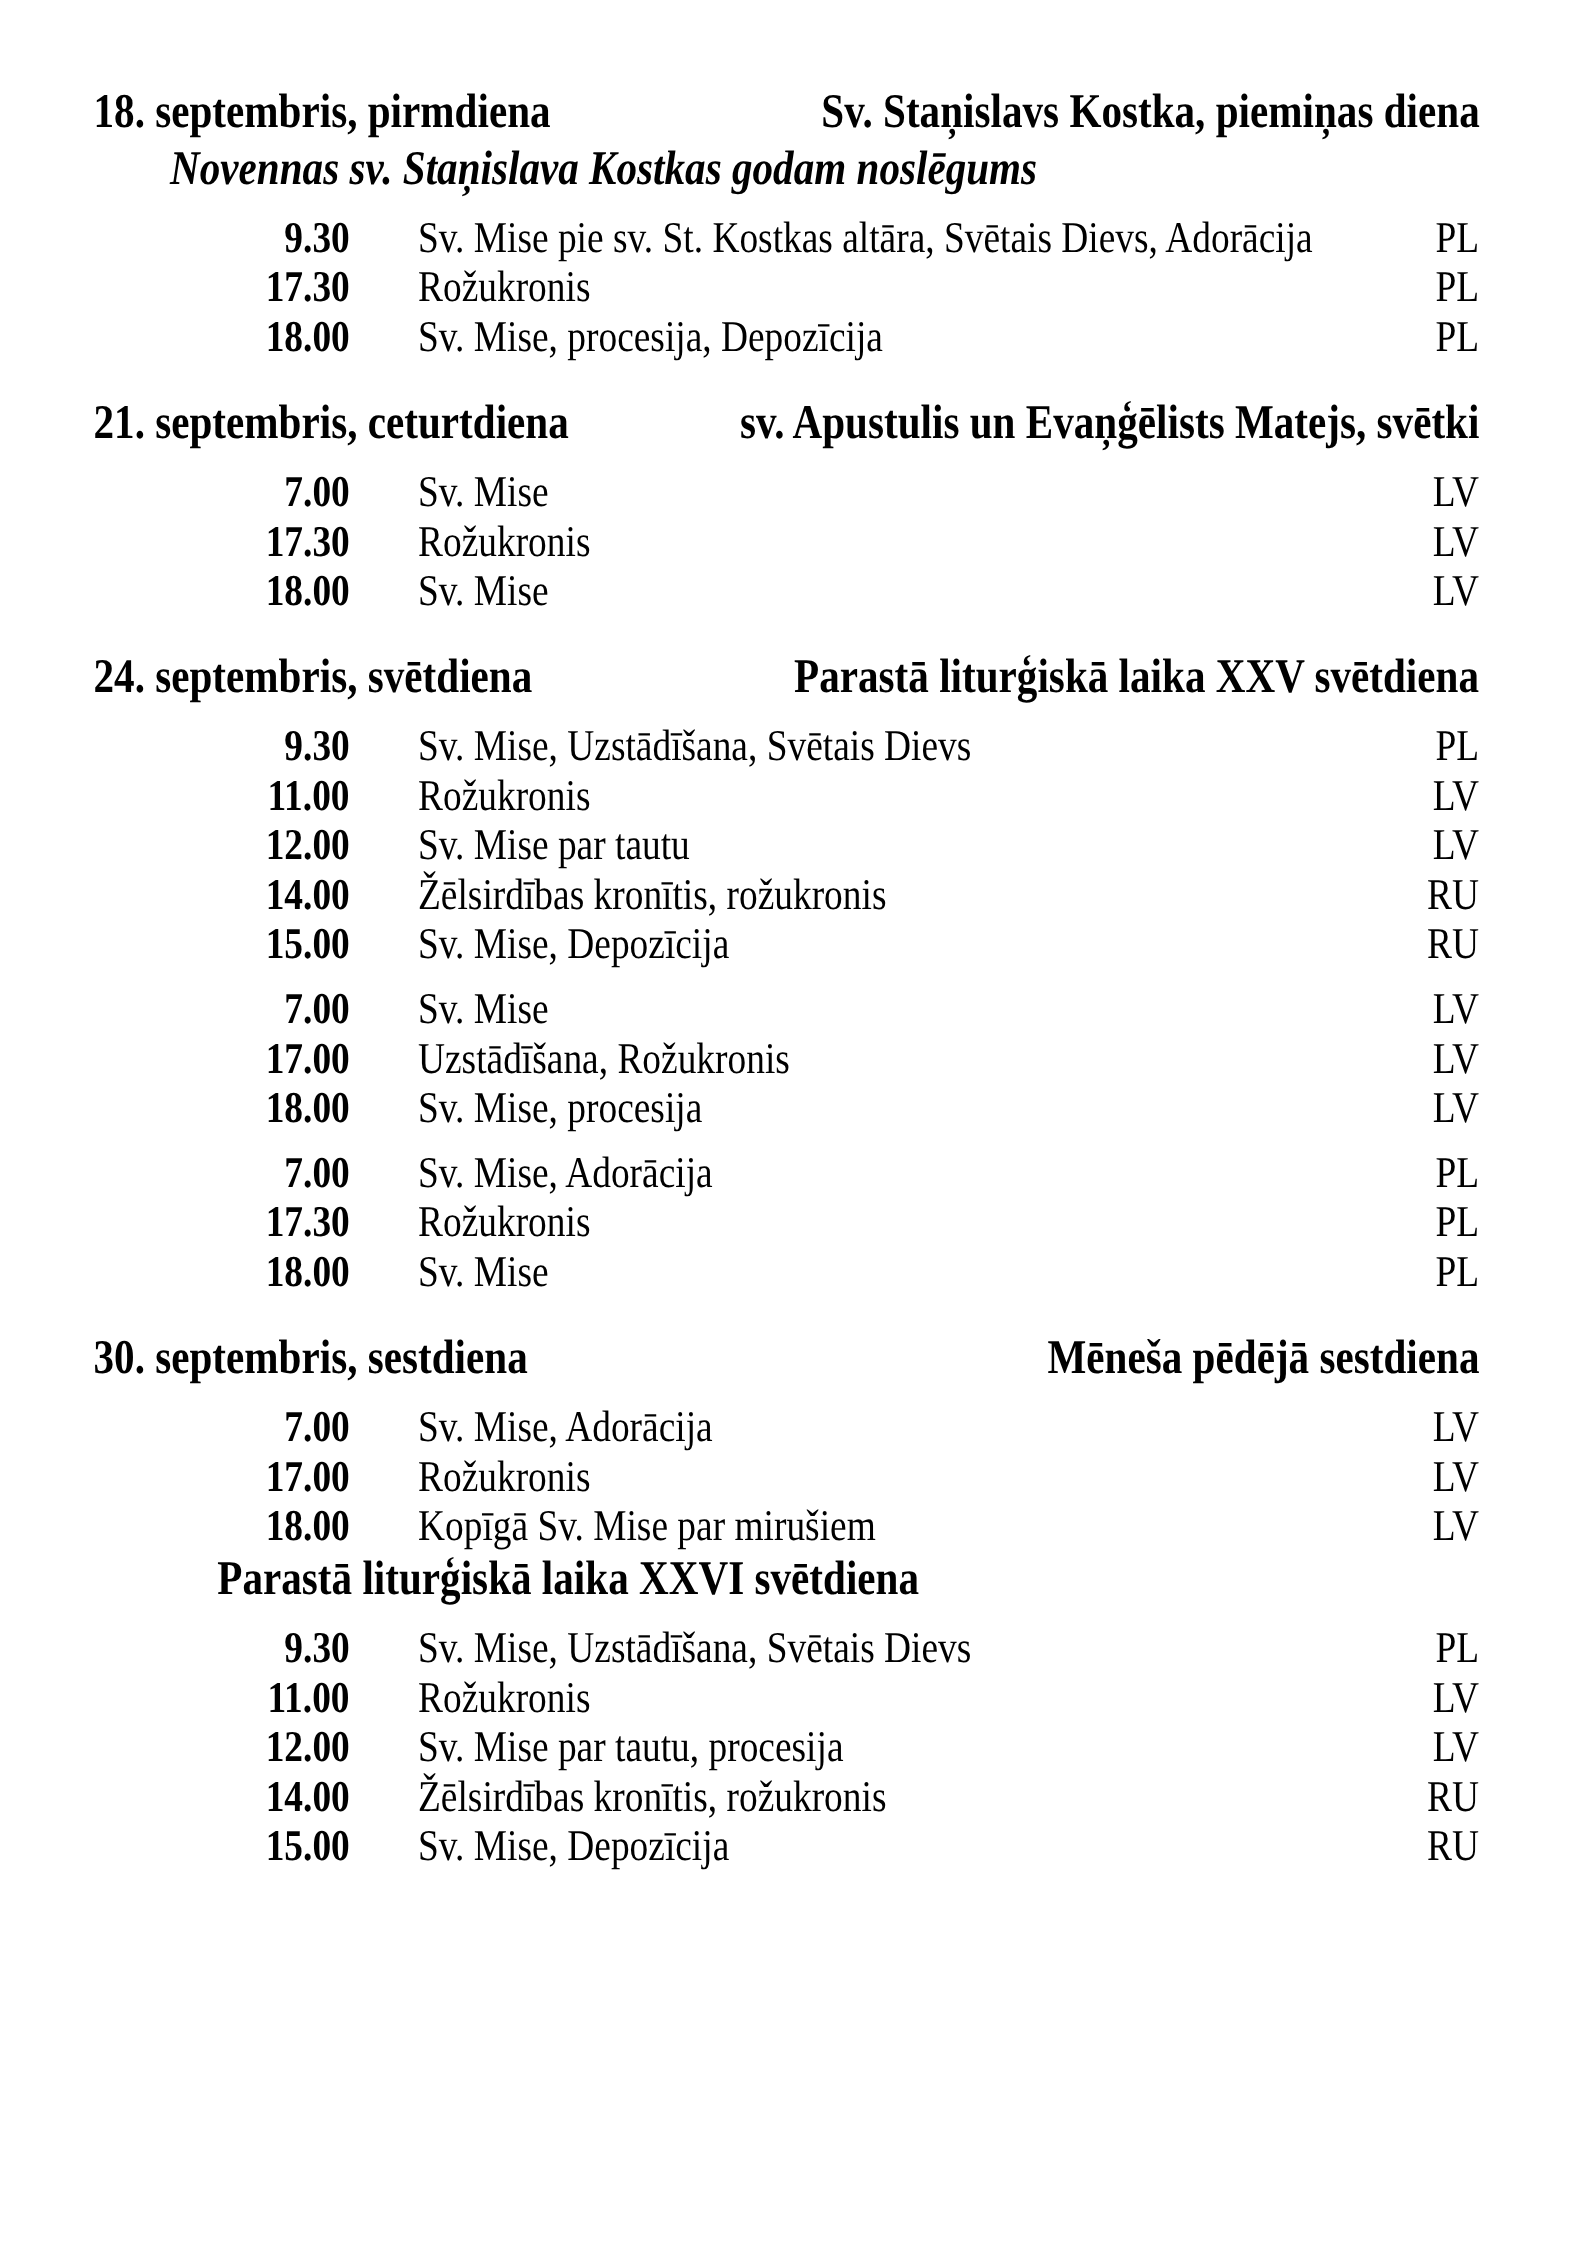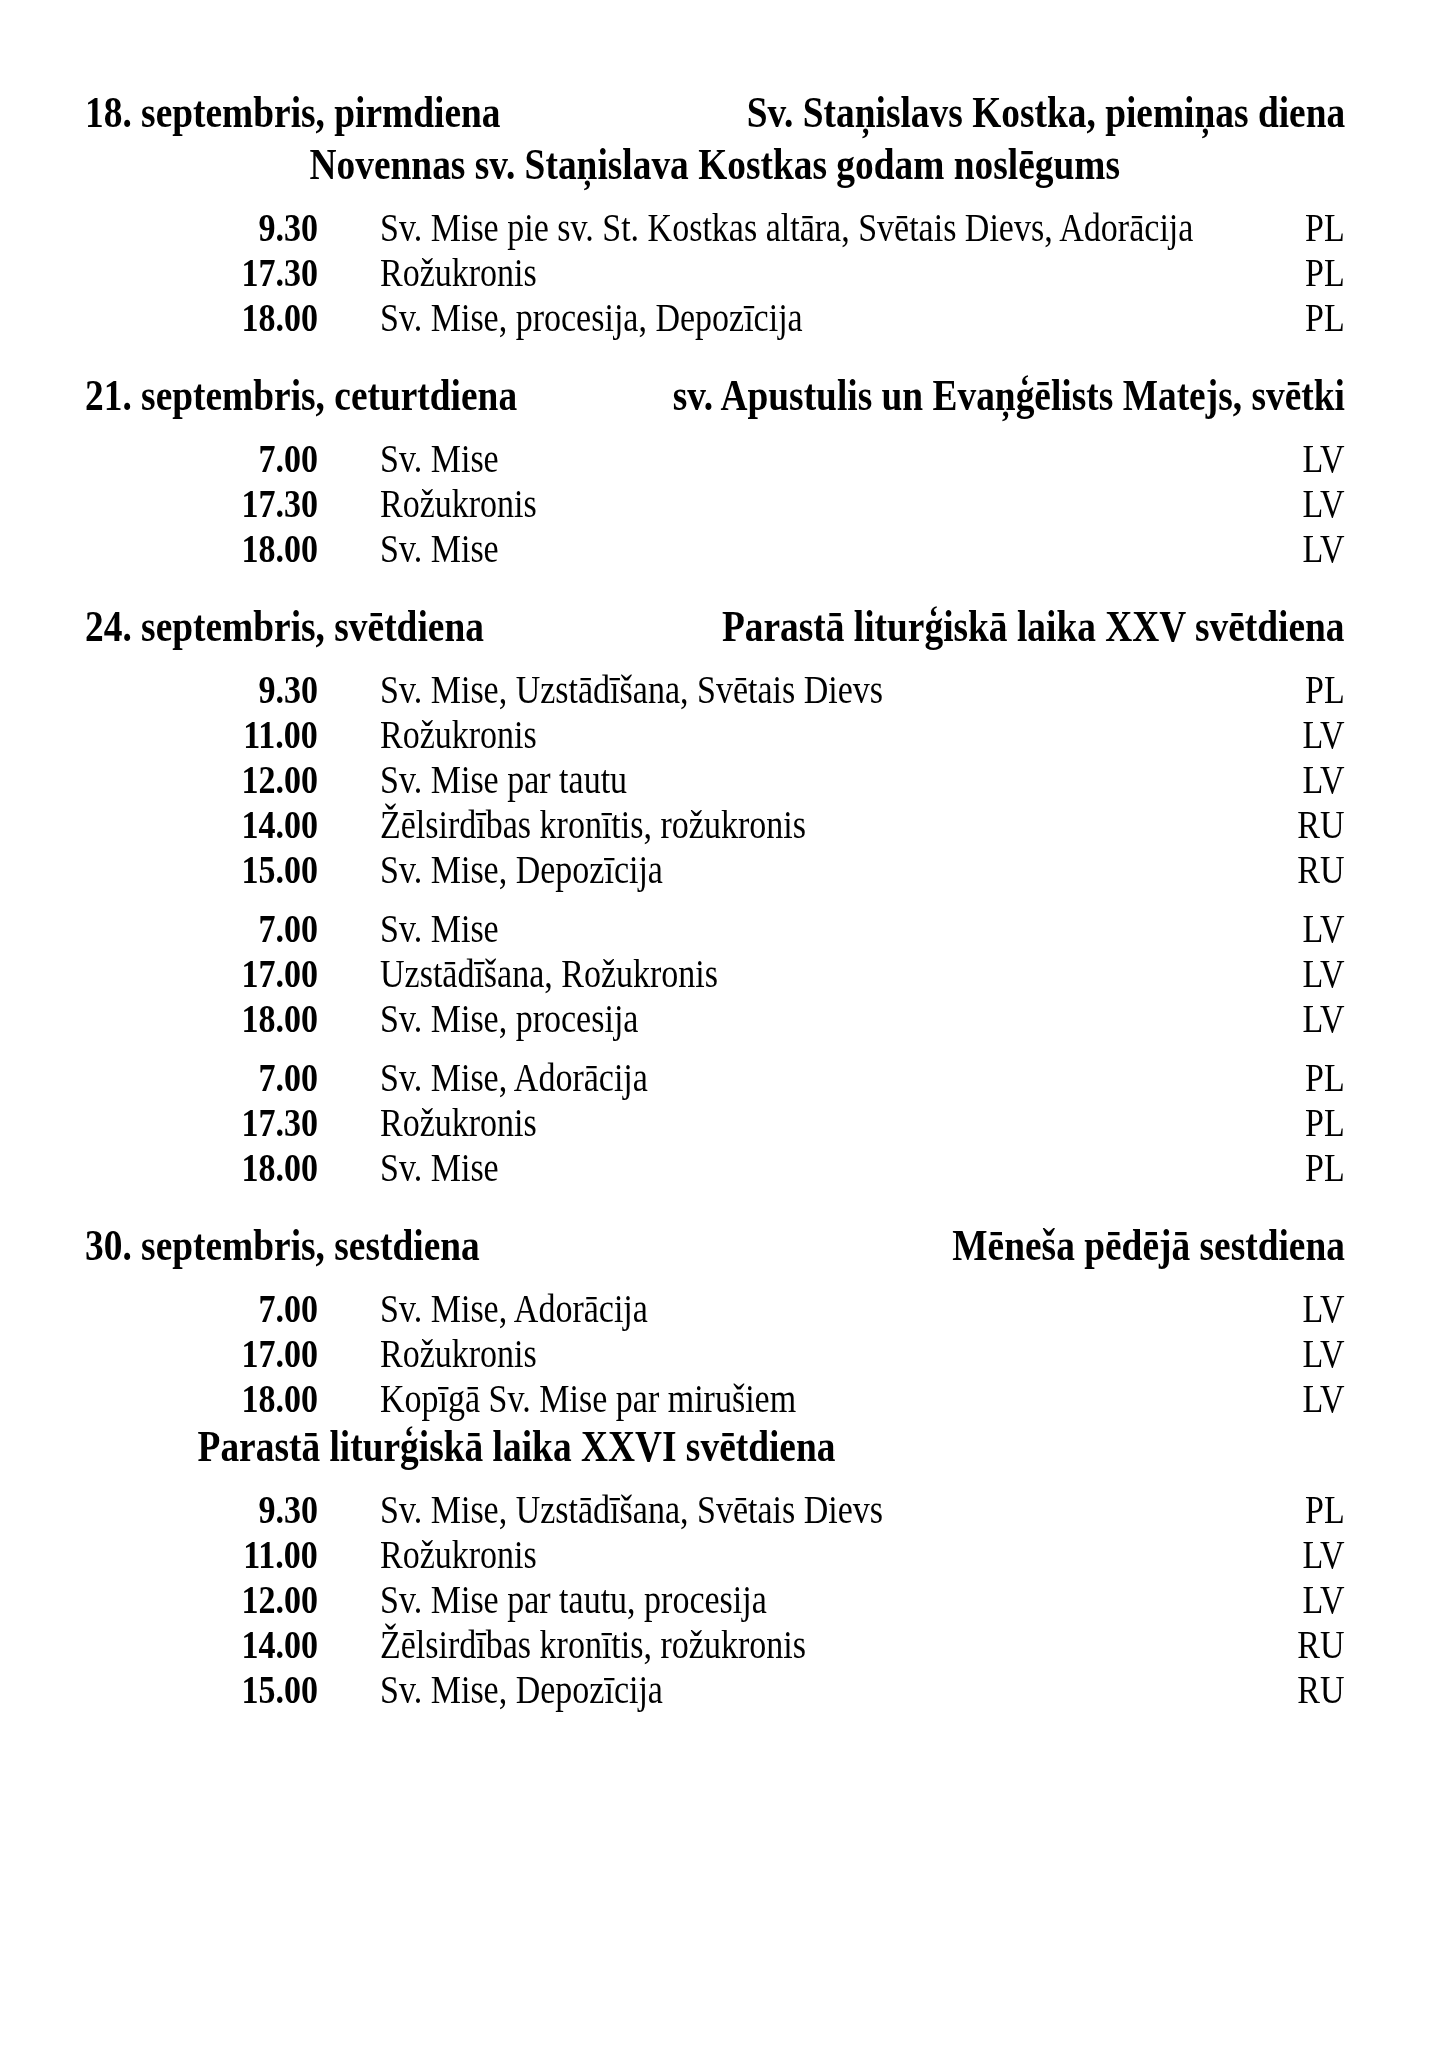--- a/index.html
+++ b/index.html
@@ -20,41 +20,41 @@
   }
   .sec { }
   .head {
     position: relative;
     height: 52px;
     margin-top: 30px;
     font-size: 44px;
     line-height: 52px;
     font-weight: bold;
   }
-  .sec:first-child .head { margin-top: 12px; }
+  .sec:first-child .head { margin-top: 0; }
   .head .hl {
     position: absolute;
     left: 0; top: 0;
     white-space: nowrap;
     transform: scaleX(0.85);
     transform-origin: left center;
   }
   .head .hr {
     position: absolute;
     right: 0; top: 0;
     white-space: nowrap;
     transform: scaleX(0.85);
     transform-origin: right center;
   }
   .sub {
     height: 52px;
     font-size: 44px;
     line-height: 52px;
     font-weight: bold;
-    text-align: center;
+    font-style: italic;
   }
   .sub .st {
     display: inline-block;
     white-space: nowrap;
     transform: scaleX(0.85);
     transform-origin: center center;
   }
   .head2 {
     height: 52px;
     font-size: 44px;

